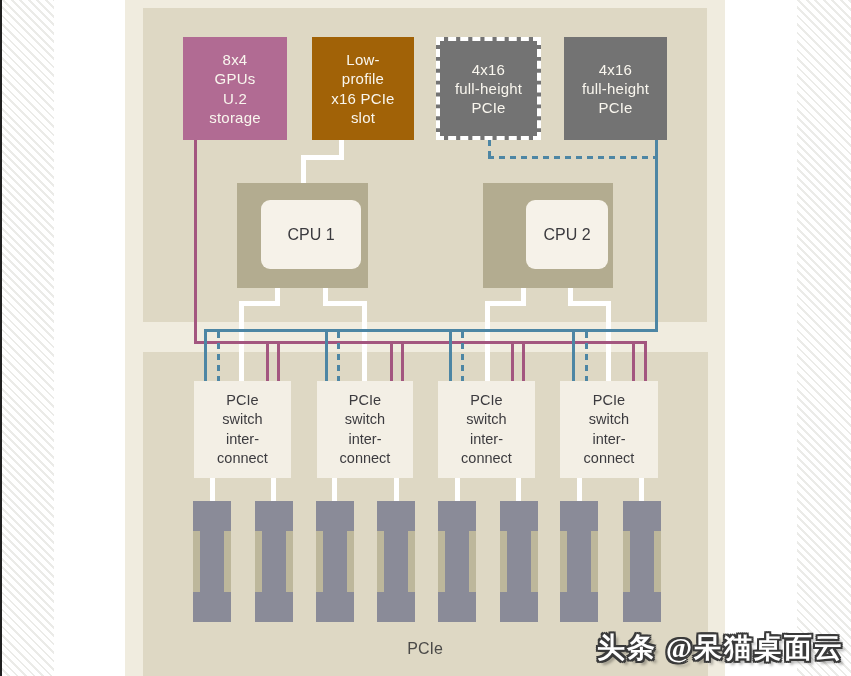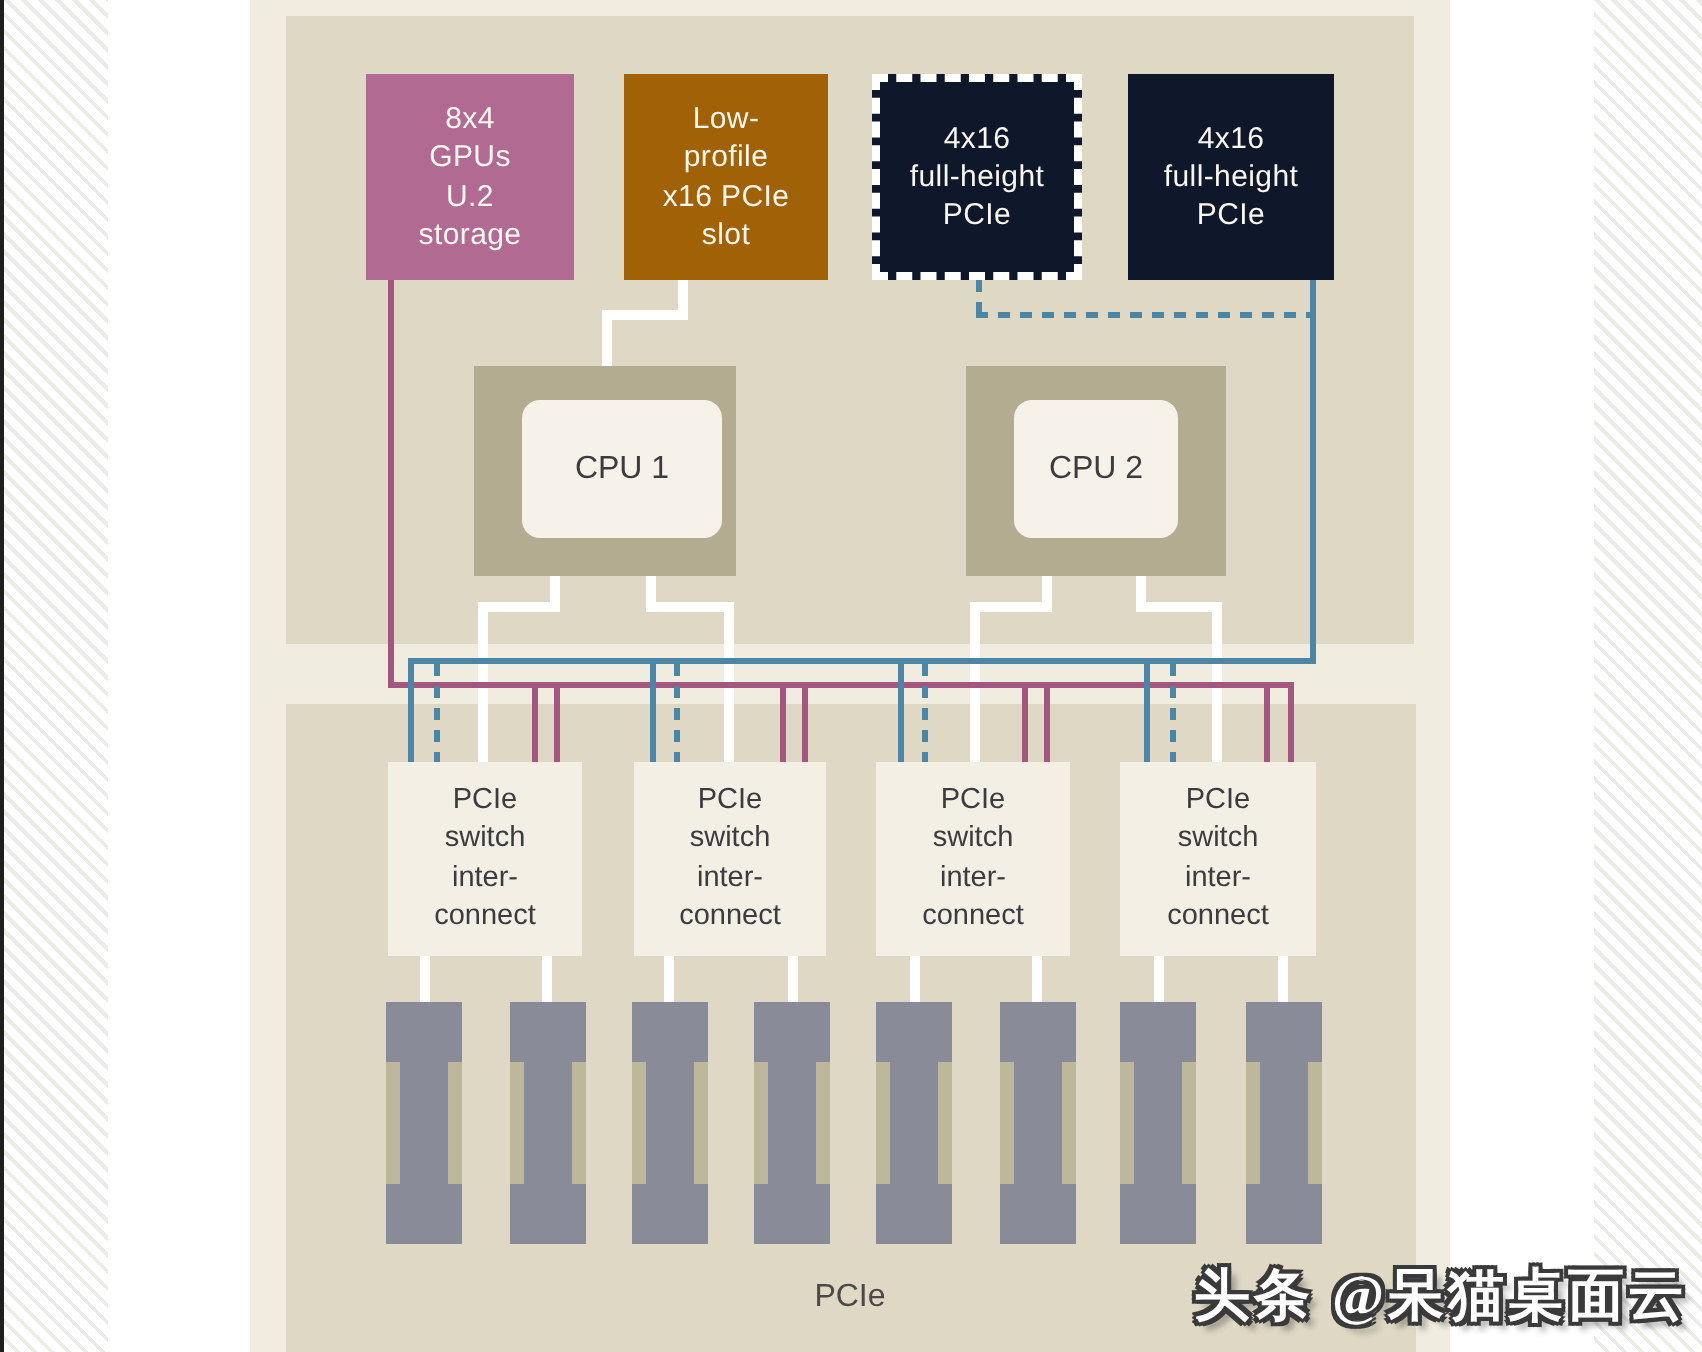--- a/index.html
+++ b/index.html
@@ -11,21 +11,21 @@
   .stripes-left{left:2px;width:52px;}
   .stripes-right{left:797px;width:54px;}
   .cream{left:125px;top:0;width:600px;height:676px;background:#f0ecdf;}
   .panel{background:#ded8c4;}
   .panel-top{left:143px;top:8px;width:564px;height:314px;}
   .panel-bottom{left:143px;top:352px;width:565px;height:324px;}
   .topbox{top:37px;height:103px;display:flex;align-items:center;justify-content:center;text-align:center;box-sizing:border-box;}
   .box-label{white-space:pre-line;color:#f9f6ee;font-size:15px;line-height:1.27;letter-spacing:.2px;}
   .pink{background:#b16b93;}
   .grayb{background:#a16207;}
-  .blueb{background:#0f172a;}
+  .blueb{background:#737373;}
   .dashedb{border:4px dashed #ffffff;}
   .cpu-outer{top:183px;height:105px;background:#b3ac90;}
   .cpu-inner{position:absolute;top:17px;height:69px;background:#f6f2e9;border-radius:9px;display:flex;align-items:center;justify-content:center;font-size:16px;color:#3c3b3f;}
   .switchbox{top:381px;height:97px;background:#f3efe5;display:flex;align-items:center;justify-content:center;text-align:center;}
   .switch-label{white-space:pre-line;color:#3c3b3f;font-size:14.5px;line-height:1.32;}
   .gpu{top:501px;width:38px;height:121px;background:#8a8b98;}
   .gpu .slot{position:absolute;top:30px;width:7px;height:61px;background:#bdb79b;}
   .gpu .slot.r{right:0;}
   .gpu .slot.l{left:0;}
   .gpus-label{left:375px;top:640px;width:100px;text-align:center;font-size:16px;color:#4b4a48;}
@@ -117,21 +117,21 @@
   <div class="abs topbox blueb" style="left:564px;width:103px;">
     <span class="box-label">4x16
 full-height
 PCIe</span>
   </div>
 
   <div class="abs cpu-outer" style="left:237px;width:131px;">
     <div class="cpu-inner" style="left:24px;width:100px;">CPU 1</div>
   </div>
   <div class="abs cpu-outer" style="left:483px;width:130px;">
-    <div class="cpu-inner" style="left:24px;width:82px;text-align:right;">CPU 2</div>
+    <div class="cpu-inner" style="left:43px;width:82px;text-align:right;">CPU 2</div>
   </div>
 
   <div class="abs" id="switches">
       <div class="abs switchbox" style="left: 194px; width: 97px;">
         <span class="switch-label">PCIe
 switch
 inter-
 connect</span>
       </div>
       <div class="abs switchbox" style="left: 317px; width: 96px;">

